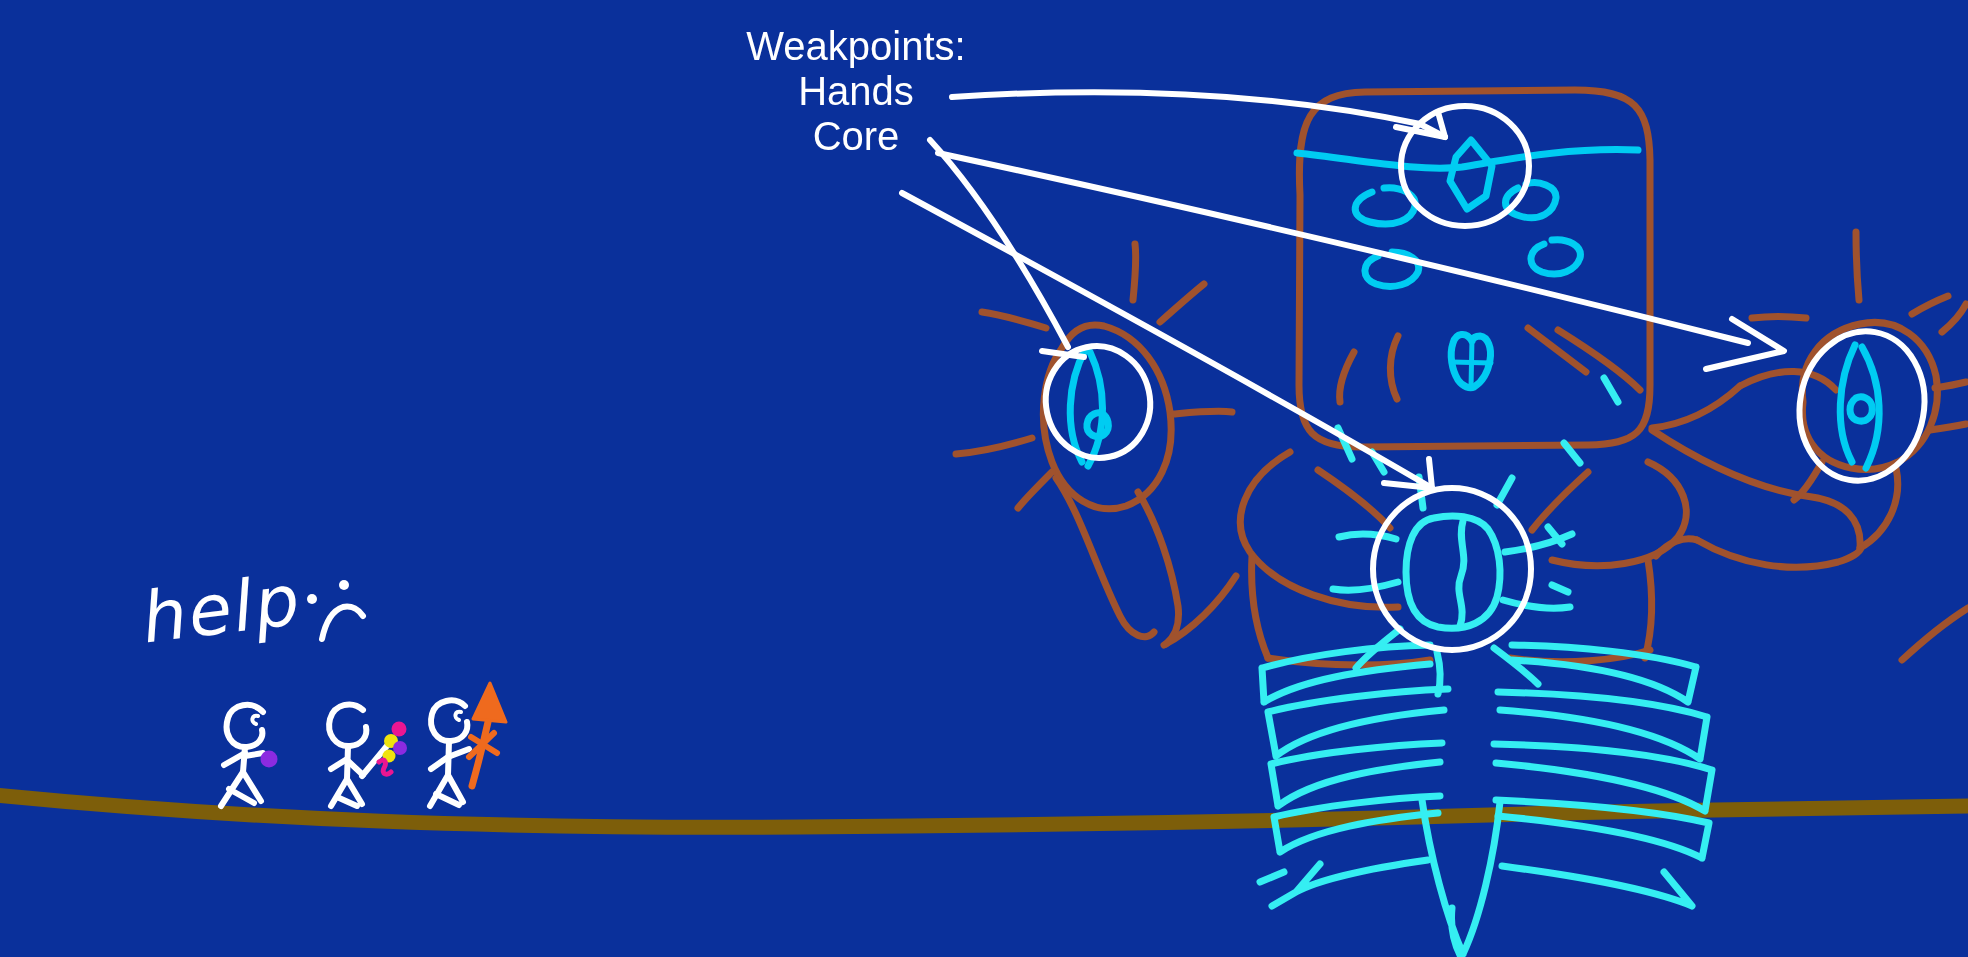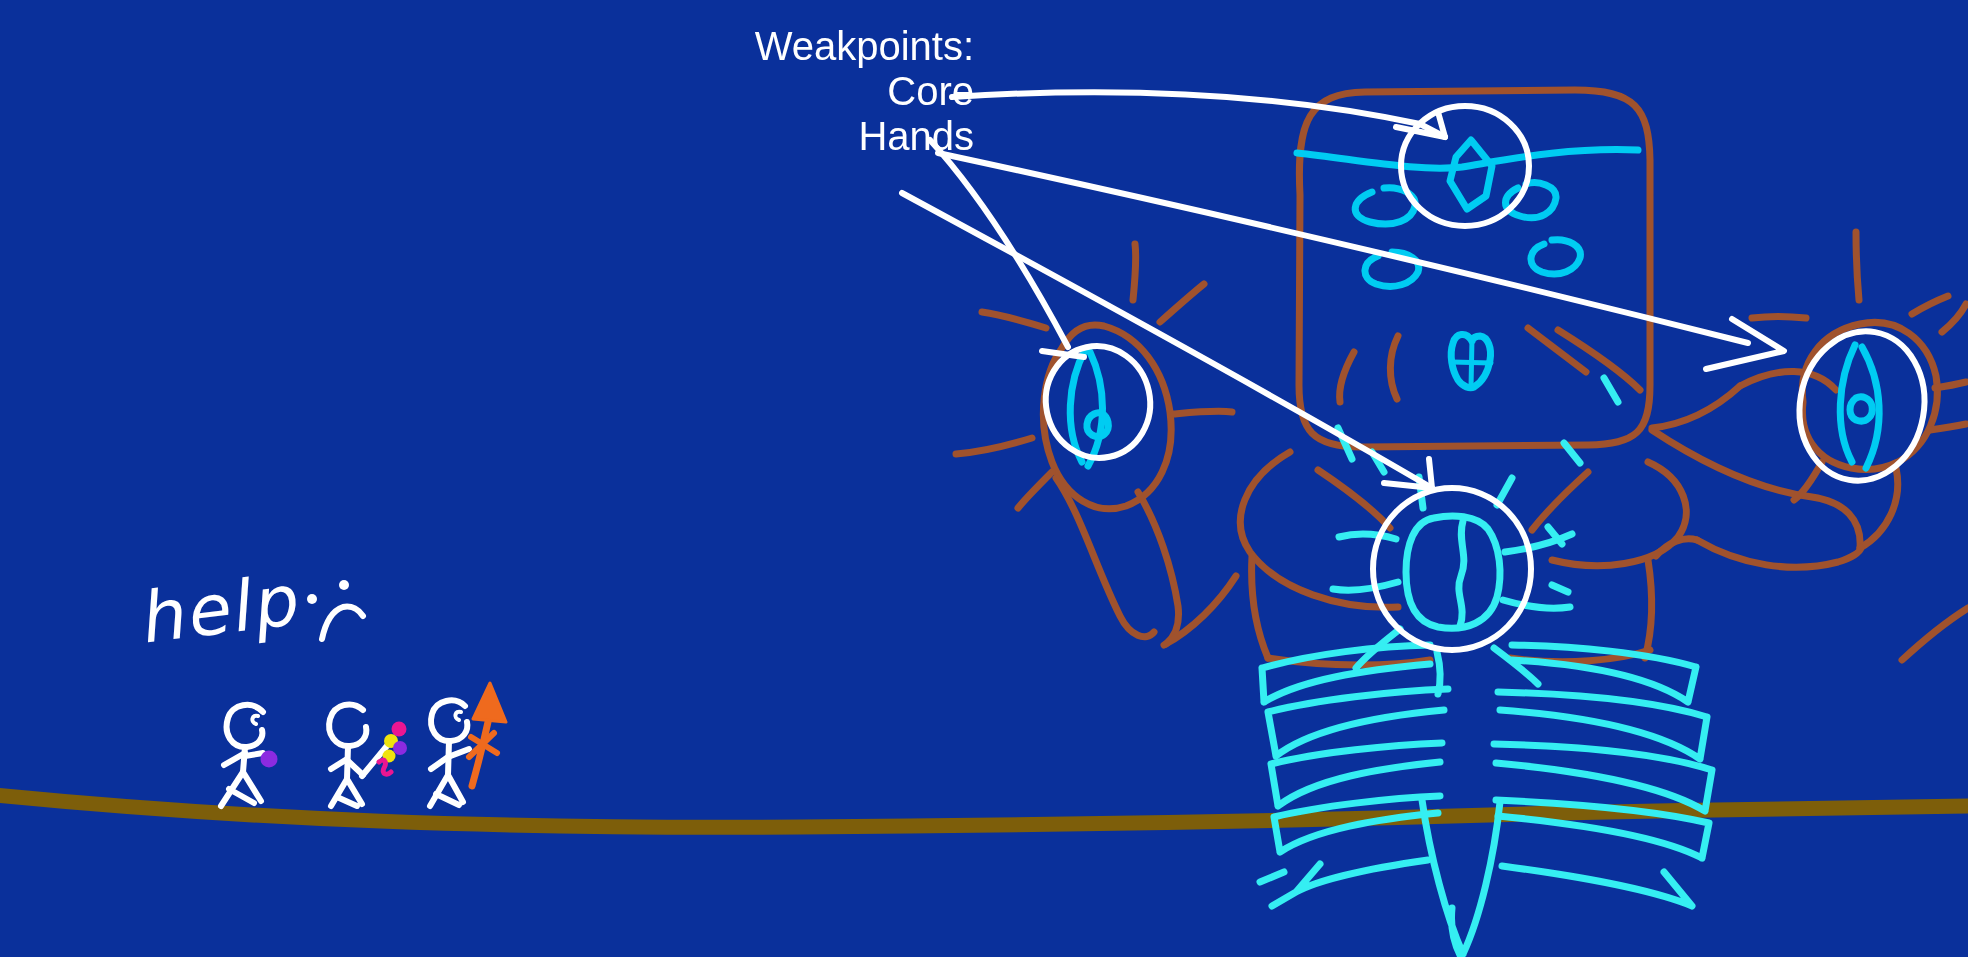--- a/index.html
+++ b/index.html
@@ -1,19 +1,19 @@
 <!DOCTYPE html>
 <html><head>
 <meta charset="utf-8">
 <style>
   html,body{margin:0;padding:0;background:#0a309b;}
   #stage{position:relative;width:1968px;height:957px;overflow:hidden;background:#0a309b;
          font-family:"Liberation Sans", sans-serif;}
   #stage svg{position:absolute;left:0;top:0;}
-  .label-block{position:absolute;left:738px;top:24px;width:236px;text-align:right;
+  .label-block{position:absolute;left:738px;top:24px;width:236px;text-align:center;
                color:#ffffff;font-size:40px;line-height:45px;font-weight:400;
                font-family:"Liberation Sans", sans-serif;}
   .help-word{position:absolute;left:142px;top:568px;color:#ffffff;font-size:70px;
              font-style:italic;font-family:"DejaVu Sans", sans-serif;
              transform:rotate(-7deg);letter-spacing:2px;}
 </style>
 </head>
 <body>
 
 <div id="stage">
@@ -191,19 +191,19 @@
 
   <g>
     <path d="M 490 683 L 506 722 L 473 719 Z" fill="#ef6a1e" stroke="#ef6a1e" stroke-width="3" stroke-linejoin="round"></path>
     <path d="M 488 722 C 483 745 477 768 472 786" stroke="#ef6a1e" stroke-width="7" fill="none" stroke-linecap="round"></path>
     <path d="M 471 737 L 497 753 M 494 733 L 469 757" stroke="#ef6a1e" stroke-width="6" fill="none" stroke-linecap="round"></path>
   </g>
 </svg>
 
   <div class="label-block">
     <div>Weakpoints:</div>
+    <div>Hands</div>
     <div>Core</div>
-    <div>Hands</div>
   </div>
 
   <div class="help-word">help</div>
 
 </div>
 
 </body></html>

